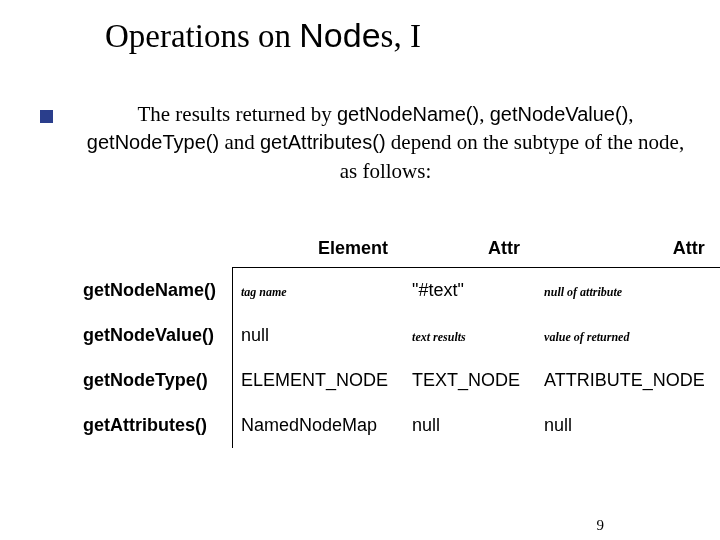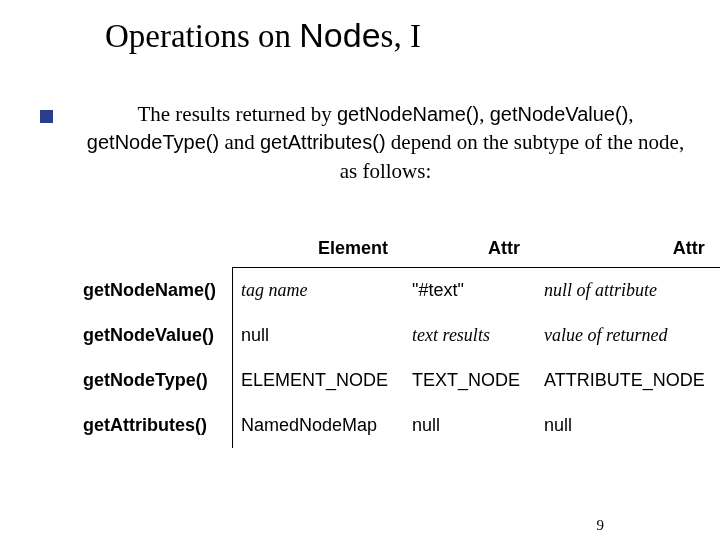--- a/index.html
+++ b/index.html
@@ -76,23 +76,23 @@
     border-bottom: none;
   }
   .tbl td.rowlabel {
     font-family: Verdana, Geneva, sans-serif;
     font-weight: bold;
     font-size: 18px;
     border-right: 1.5px solid #000;
   }
   .tbl td .ital, .tbl th .ital {
     font-style: italic;
-    font-weight: normal;
+    font-weight: bold;
     font-family: "Times New Roman", Times, serif;
-    font-size: 18px;
+    font-size: 12px;
   }
   .page-num {
     position: absolute;
     right: 8px;
     bottom: 6px;
     font-family: "Times New Roman", Times, serif;
     font-size: 15px;
   }
 </style>
 </head>

